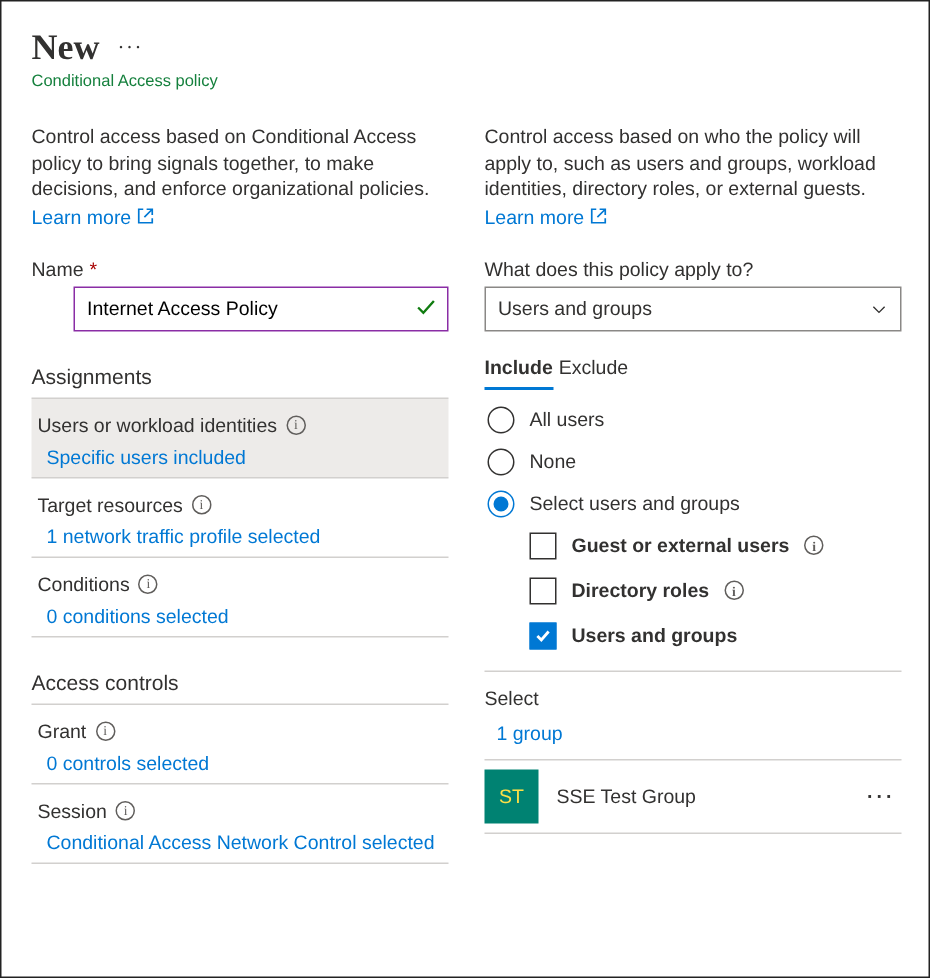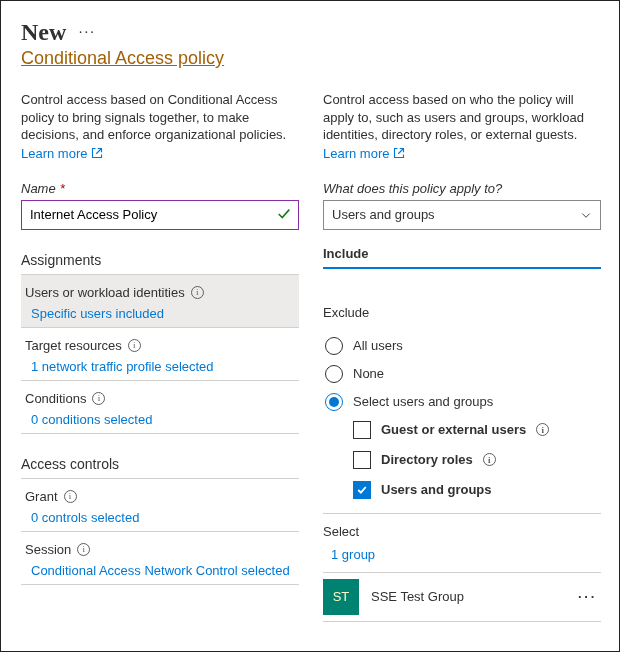--- a/index.html
+++ b/index.html
@@ -10,66 +10,66 @@
     background: #fff;
     width: 620px;
     height: 652px;
     border: 1px solid #222;
     padding: 18px 18px 18px 20px;
     overflow: hidden;
   }
   .header-row { display: flex; align-items: center; gap: 12px; font-family: Liberation Serif, serif; }
   h1 { font-size: 24px; font-weight: 600; }
   .more-dots { font-size: 14px; color: #323130; cursor: pointer; letter-spacing: 1px; }
-  .subtitle { font-size: 18px; color: #a16207; margin-top: 2px; text-decoration: underline; }
+  .subtitle { font-size: 11px; color: #15803d; margin-top: 2px; }
   .columns { display: flex; gap: 24px; margin-top: 22px; }
   .col { flex: 1; min-width: 0; }
   .desc { font-size: 13px; line-height: 1.35; color: #323130; }
   .learn-link { color: #0078d4; text-decoration: none; display: inline-flex; align-items: center; gap: 4px; margin-top: 2px; }
   .ext-icon { width: 12px; height: 12px; }
-  .field-label { font-size: 13px; margin-top: 20px; margin-bottom: 4px; display: flex; align-items: center; gap: 4px; font-style: italic; }
+  .field-label { font-size: 13px; margin-top: 20px; margin-bottom: 4px; display: flex; align-items: center; gap: 4px; }
   .req { color: #a80000; }
   .name-input {
     width: 100%; height: 30px; border: 1px solid #8a2da5;
     padding: 0 30px 0 8px; font-size: 13px; font-family: inherit;
     position: relative;
   }
-  .name-wrap { position: relative; }
+  .name-wrap { position: relative; margin-left: 28px; }
   .check-icon { position: absolute; right: 8px; top: 7px; color: #107c10; }
   .section-title { font-size: 14px; font-weight: 400; margin-top: 22px; margin-bottom: 6px; }
   .divider { border: none; border-top: 1px solid #d2d0ce; margin: 0; }
   .row-item { padding: 10px 6px 6px 4px; }
   .row-item.selected { background: #edebe9; }
   .row-label { font-size: 13px; display: flex; align-items: center; gap: 6px; color: #323130; }
   .info-icon { width: 13px; height: 13px; border: 1px solid #605e5c; border-radius: 50%; display: inline-flex; align-items: center; justify-content: center; font-size: 9px; color: #605e5c; font-style: normal; font-family: Georgia, serif; }
   .link-val { color: #0078d4; font-size: 13px; margin-top: 6px; padding-left: 6px; display: block; text-decoration: none; }
   .row-item.selected .link-val { padding-left: 6px; }
   .select-box {
     width: 100%; height: 30px; border: 1px solid #8a8886;
     display: flex; align-items: center; justify-content: space-between;
     padding: 0 8px; font-size: 13px; background: #fff; cursor: pointer;
   }
   .chev { width: 12px; height: 12px; }
-  .tabs { display: flex; gap: 32px; margin-top: 12px; border-bottom: 1px solid transparent; flex-direction: column; }
+  .tabs { display: flex; gap: 4px; margin-top: 12px; border-bottom: 1px solid transparent; }
   .tab { font-size: 13px; padding: 4px 0 6px; cursor: pointer; }
   .tab.active { color: #323130; font-weight: 600; border-bottom: 2px solid #0078d4; }
   .radio-list { margin-top: 10px; display: flex; flex-direction: column; gap: 10px; padding-left: 2px; }
   .radio-row { display: flex; align-items: center; gap: 10px; cursor: pointer; }
   .radio { width: 18px; height: 18px; border: 1px solid #323130; border-radius: 50%; display: inline-flex; align-items: center; justify-content: center; }
   .radio.on { border-color: #0078d4; }
   .radio.on::after { content: ""; width: 10px; height: 10px; background: #0078d4; border-radius: 50%; }
   .check-list { margin: 10px 0 14px 30px; display: flex; flex-direction: column; gap: 12px; font-weight: bold; }
   .check-row { display: flex; align-items: center; gap: 10px; cursor: pointer; }
   .chk { width: 18px; height: 18px; border: 1px solid #323130; display: inline-flex; align-items: center; justify-content: center; }
   .chk.on { background: #0078d4; border-color: #0078d4; }
   .chk.on svg { stroke: #fff; }
   .sel-head { font-size: 13px; margin-top: 8px; }
   .sel-link { color: #0078d4; font-size: 13px; margin: 8px 0 10px 8px; display: block; text-decoration: none; }
   .group-row { display: flex; align-items: center; gap: 12px; padding: 6px 0; }
-  .avatar { width: 36px; height: 36px; background: #008272; color: #fef9c3; display: flex; align-items: center; justify-content: center; font-size: 13px; font-weight: 400; }
+  .avatar { width: 36px; height: 36px; background: #008272; color: #fde047; display: flex; align-items: center; justify-content: center; font-size: 13px; font-weight: 400; }
   .group-name { flex: 1; font-size: 13px; }
   .row-more { letter-spacing: 2px; font-weight: 700; cursor: pointer; padding: 0 4px; }
 </style>
 </head>
 <body>
 
 <div class="header-row">
   <h1>New</h1>
   <span class="more-dots">···</span>
 </div>

